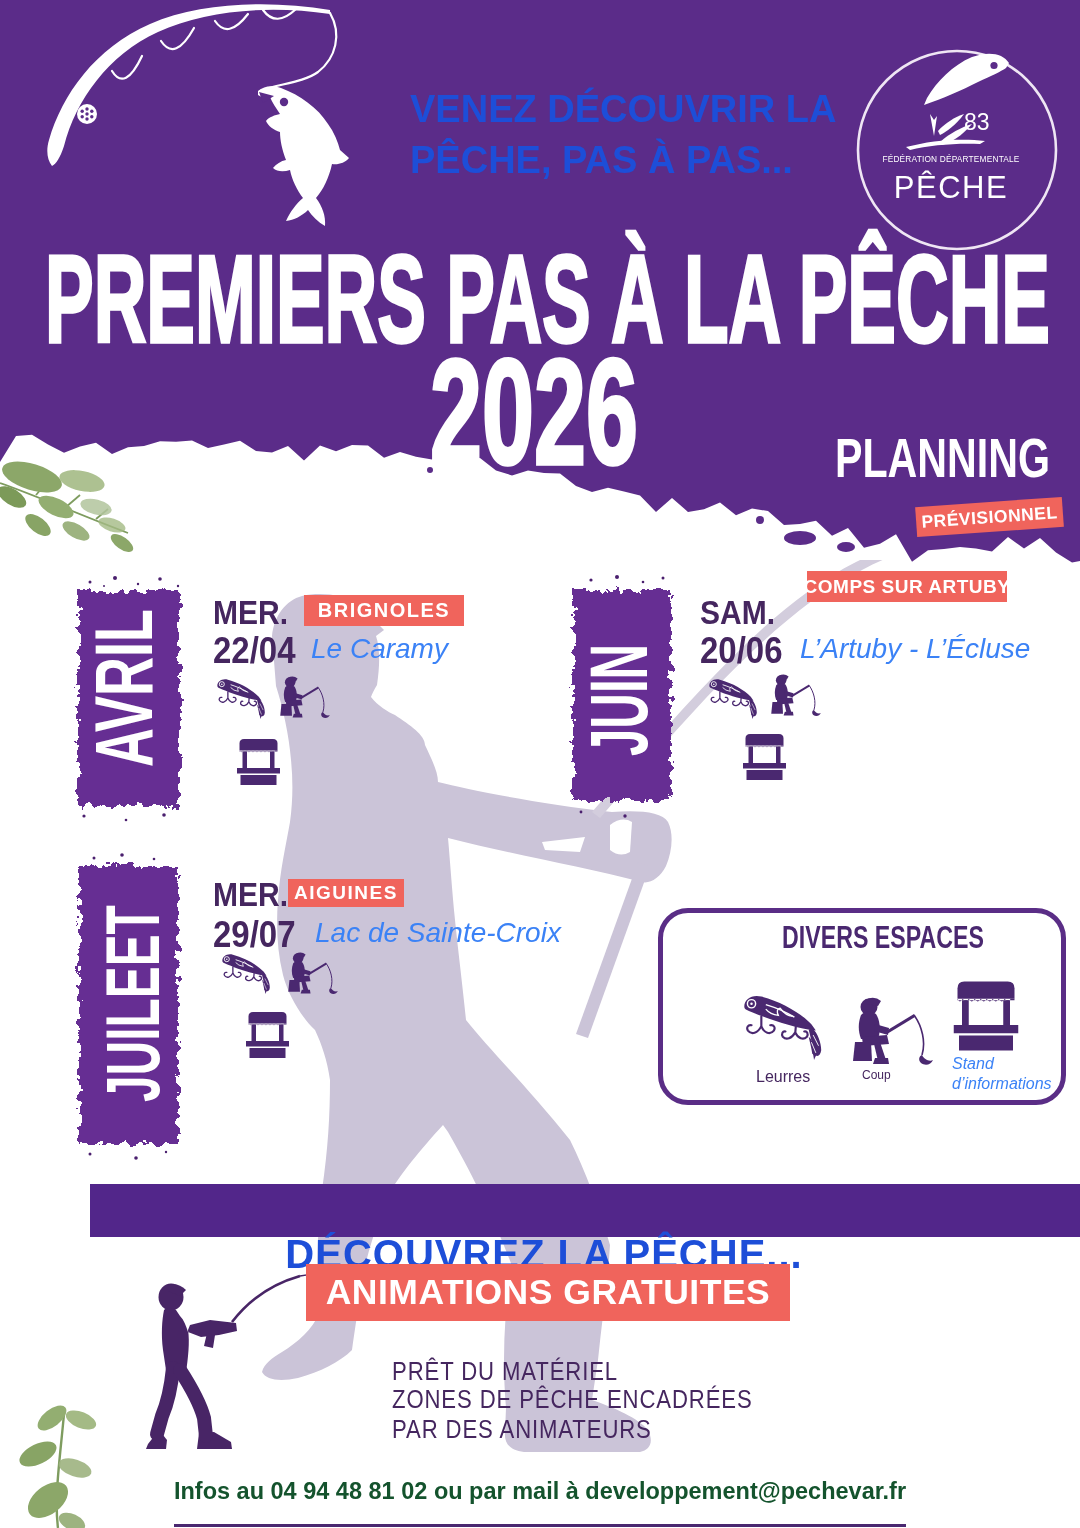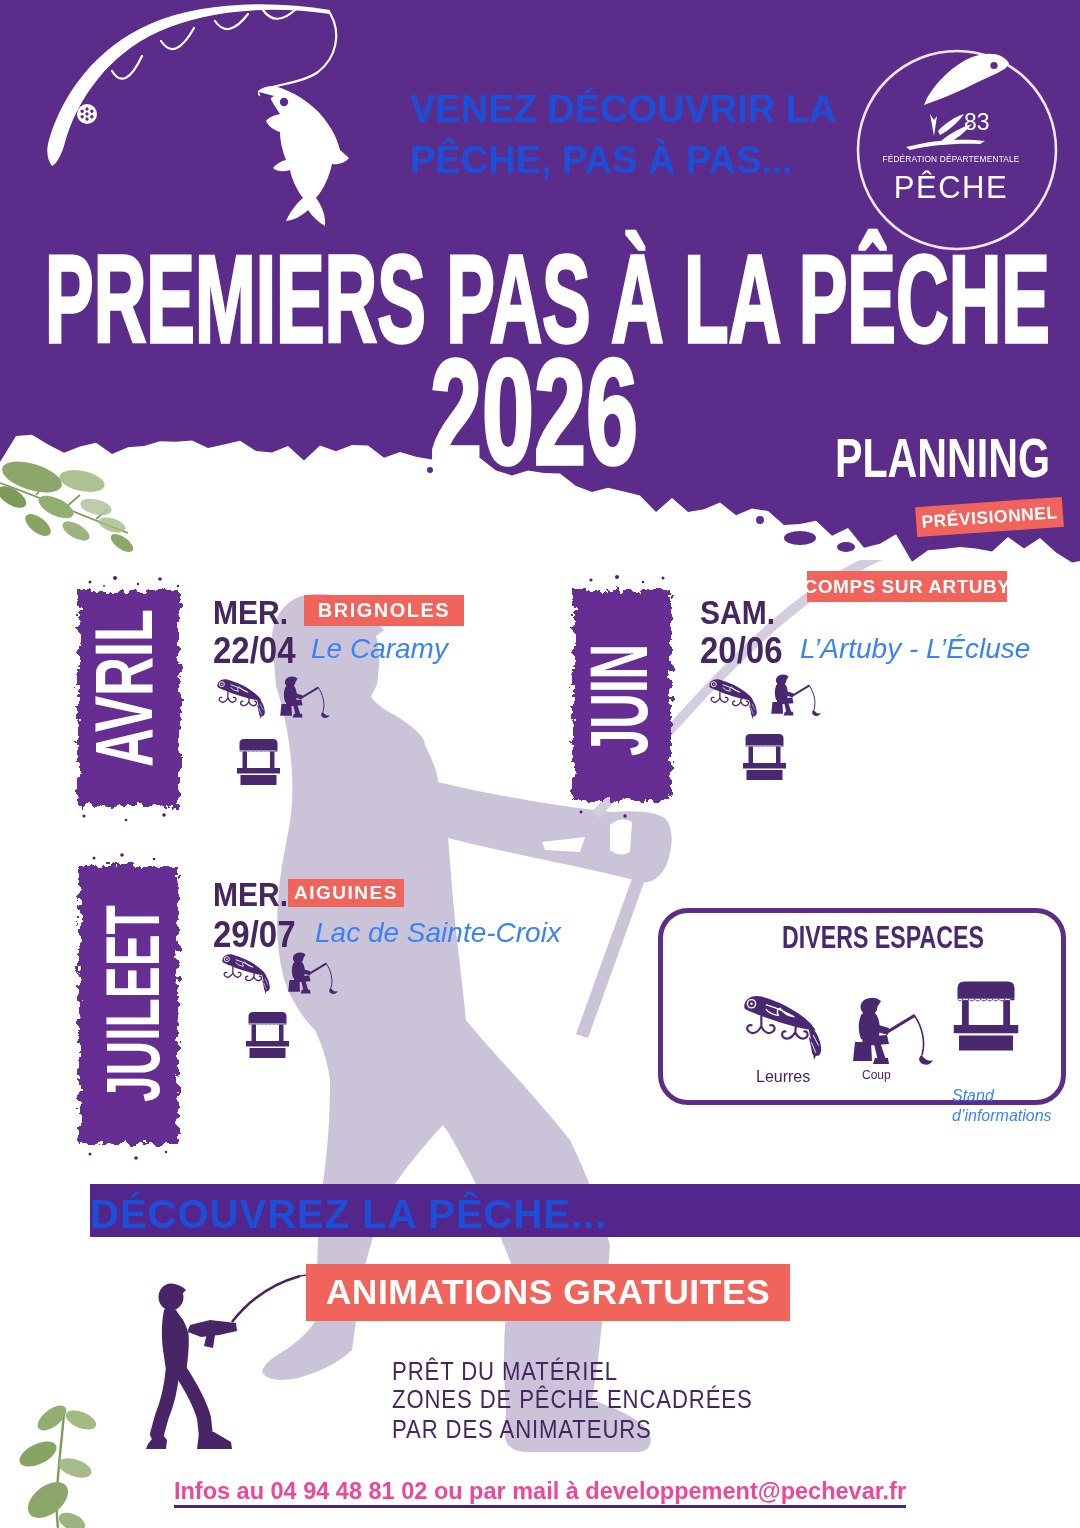--- a/index.html
+++ b/index.html
@@ -317,21 +317,21 @@
     <use href="#lure"></use>
   </svg>
 <svg class="abs" style="left:851px;top:994px;" width="84" height="72" viewBox="0 -4 84 72">
     <use href="#fisher"></use>
   </svg>
 <svg class="abs" style="left:948px;top:980px;" width="76" height="72" viewBox="0 0 94 96">
     <use href="#stand"></use>
   </svg>
 <div class="abs dk" style="left:756px;top:1068px;font-size:16px;">Leurres</div>
 <div class="abs dk" style="left:862px;top:1068px;font-size:12px;">Coup</div>
-<div class="abs it" style="left:952px;top:1054px;font-size:16px;line-height:20px;margin-top:32px;">Stand<br>d’informations</div>
+<div class="abs it" style="left:952px;top:1054px;font-size:16px;line-height:20px;">Stand<br>d’informations</div>
 
 <svg class="abs" style="left:140px;top:1270px;" width="240" height="190" viewBox="0 0 240 190">
   <g fill="#482566">
     <ellipse cx="31" cy="27" rx="12.5" ry="13.5"></ellipse>
     <path d="M28,15 Q38,12 46,20 L40,26 L28,21 Z"></path>
     <path d="M24,40 C22,50 21,64 23,80 L26,100 L46,103
              C48,88 50,72 48,60 L50,55
              L70,50 L96,53 L97,61 L79,65 L61,67 L48,62
              C46,56 44,50 40,46 L36,40
              C31,37 27,37 24,40 Z"></path>
@@ -341,35 +341,35 @@
   </g>
   <g fill="none" stroke="#482566" stroke-linecap="round">
     <path d="M33,98 C31,118 28,132 22,146 L17,164" stroke-width="14"></path>
     <path d="M40,100 C51,117 60,133 64,148 L66,166" stroke-width="14"></path>
   </g>
   <path d="M92,52 Q118,18 160,6" fill="none" stroke="#482566" stroke-width="2.6"></path>
   <path d="M160,6 Q178,2 196,4" fill="none" stroke="#482566" stroke-width="1.4"></path>
 </svg>
 
 <div class="abs" style="left:90px;top:1184px;width:990px;height:53px;background:#52268A;"></div>
-<div class="abs w" style="left:90px;top:1192px;width:908px;font-size:40px;font-weight:700;letter-spacing:1px;">DÉCOUVREZ LA PÊCHE...</div>
+<div class="abs w" style="left:90px;top:1232px;width:908px;text-align:center;font-size:40px;font-weight:700;letter-spacing:1px;">DÉCOUVREZ LA PÊCHE...</div>
 
 <div class="tag" style="left:306px;top:1264px;width:484px;height:57px;font-size:35.5px;letter-spacing:0.5px;">ANIMATIONS GRATUITES</div>
 
 <div class="abs dk" style="left:392px;top:1358px;font-size:25px;letter-spacing:1px;line-height:27.5px;transform:scale(0.885,1);transform-origin:top left;">
 PRÊT DU MATÉRIEL<br>ZONES DE PÊCHE ENCADRÉES<br><span style="display:inline-block;margin-top:3px;">PAR DES ANIMATEURS</span>
 </div>
 
 <svg class="abs" style="left:0;top:1378px;" width="110" height="150" viewBox="0 0 110 150">
   <path d="M58,150 C54,120 60,80 64,36" stroke="#7E9C5F" stroke-width="2.4" fill="none"></path>
   <g>
     <ellipse cx="52" cy="40" rx="17" ry="8.5" transform="rotate(-38 52 40)" fill="#93AE71"></ellipse>
     <ellipse cx="81" cy="42" rx="16" ry="8" transform="rotate(22 81 42)" fill="#A4BA85"></ellipse>
     <ellipse cx="38" cy="76" rx="20" ry="10" transform="rotate(-26 38 76)" fill="#88A465"></ellipse>
     <ellipse cx="75" cy="90" rx="17" ry="8.5" transform="rotate(18 75 90)" fill="#9DB380" opacity="0.9"></ellipse>
     <ellipse cx="48" cy="122" rx="23" ry="14" transform="rotate(-38 48 122)" fill="#8CA769"></ellipse>
     <ellipse cx="72" cy="144" rx="14" ry="8" transform="rotate(25 72 144)" fill="#9DB380"></ellipse>
   </g>
 </svg>
 
 <div class="abs" style="left:0;top:1478px;width:1080px;text-align:center;">
-  <span style="color:#ec4899;font-size:23.5px;font-weight:700;border-bottom:3px solid #4A2870;padding-bottom:1px;">Infos au 04 94 48 81 02 ou par mail à developpement@pechevar.fr</span>
+  <span style="color:#14532d;font-size:23.5px;font-weight:700;border-bottom:3px solid #4A2870;padding-bottom:20px;">Infos au 04 94 48 81 02 ou par mail à developpement@pechevar.fr</span>
 </div>
 
 </body></html>

